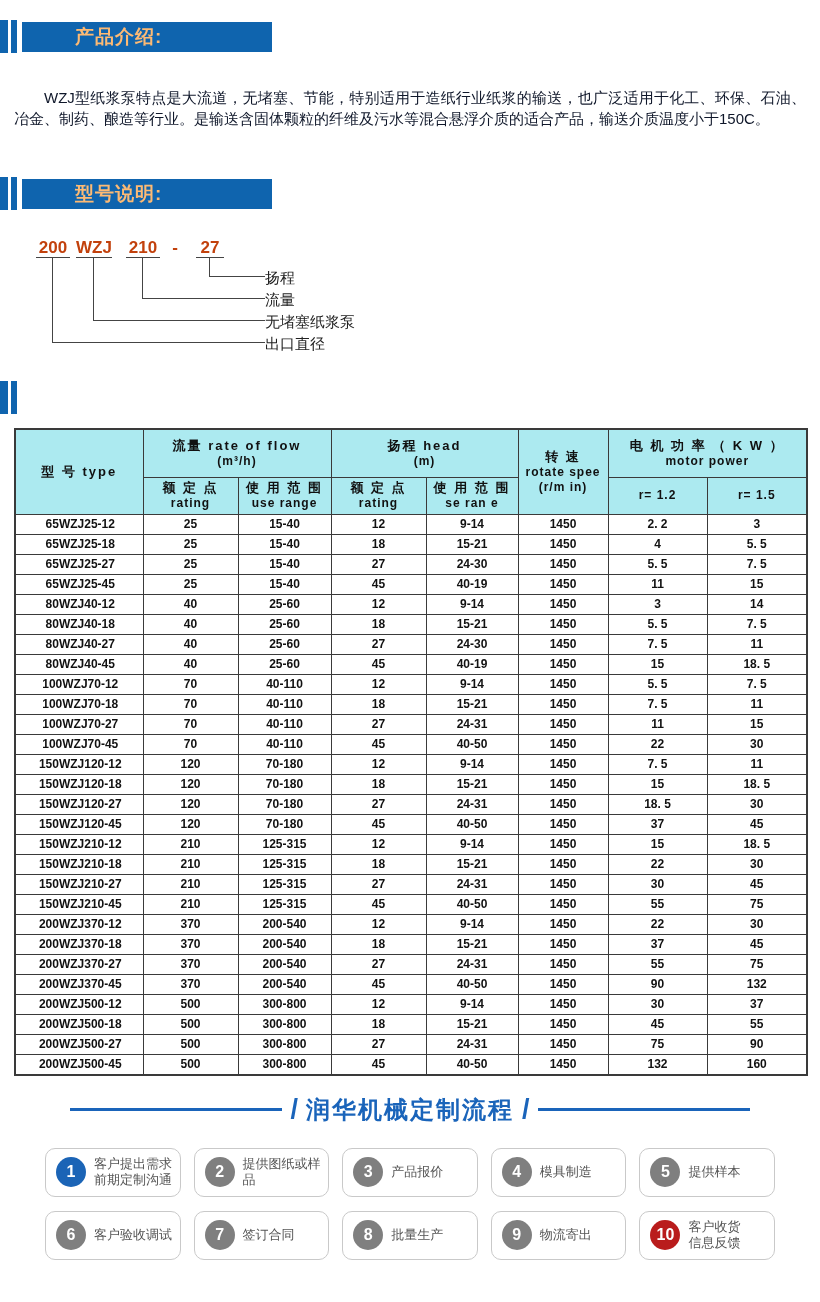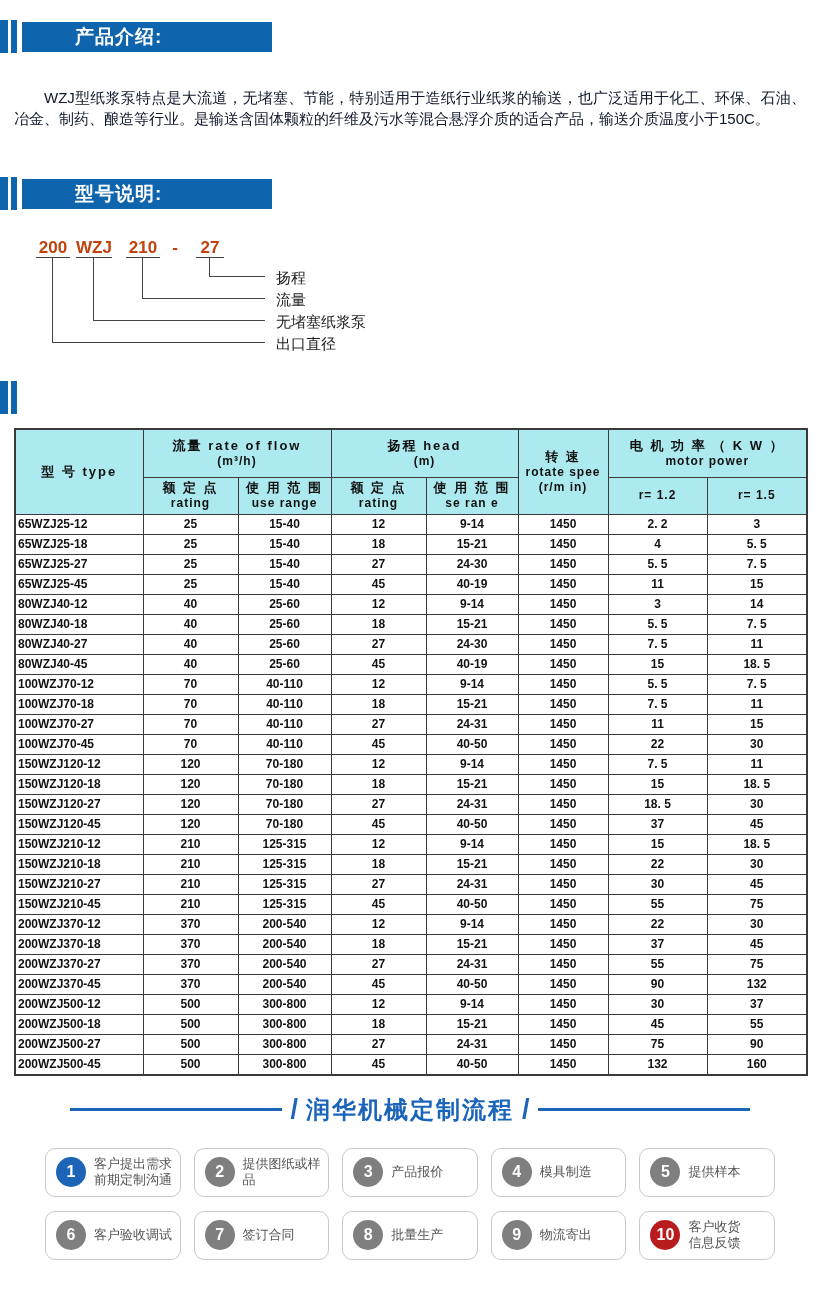--- a/index.html
+++ b/index.html
@@ -5,49 +5,49 @@
   * { margin:0; padding:0; box-sizing:border-box; }
   body { background:#ffffff; font-family:"Liberation Sans","DejaVu Sans",sans-serif; }
   .page { position:relative; width:820px; height:1302px; margin:0 auto; background:#fff; overflow:hidden; }
 
   
   .sec-header { position:relative; height:33px; margin-left:0; }
   .sec-header .stripe { position:absolute; top:0; bottom:0; background:#0f64ae; }
   .sec-header .s1 { left:0; width:8px; }
   .sec-header .s2 { left:11px; width:6px; }
   .sec-header .banner { position:absolute; left:22px; top:2px; width:250px; height:30px;
-    background:#0f64ae; color:#ffffff; font-size:19px; font-weight:bold;
+    background:#0f64ae; color:#fdba74; font-size:19px; font-weight:bold;
     display:flex; align-items:center; padding-left:53px; letter-spacing:1px; }
   .hdr-intro { margin-top:20px; }
   .hdr-model { margin-top:48px; }
   .hdr-params { margin-top:31px; }
 
   
   .intro-body { margin:34px 14px 0 14px; font-size:15px; line-height:21px; color:#0f172a;
     text-indent:2em; text-align:justify; }
 
   
   .model-diagram { position:relative; height:140px; margin-top:0; }
   .mcode { position:absolute; top:28px; height:20px; font-size:17px; font-weight:bold; color:#c2410c;
     text-align:center; border-bottom:1px solid #444; }
   .mcode.nounder { border-bottom:none; }
   .mline { position:absolute; border-left:1px solid #444; border-bottom:1px solid #444; }
-  .mlabel { position:absolute; left:276px; font-size:15px; color:#222; }
+  .mlabel { position:absolute; left:265px; font-size:15px; color:#222; }
 
   
   .spec-wrap { margin:14px 14px 0 14px; }
   table.spec { border-collapse:collapse; width:792px; border:2px solid #3a3a3a; table-layout:fixed; }
   table.spec th, table.spec td { border:1px solid #3a3a3a; text-align:center; }
   table.spec thead th { background:#aceaf0; color:#111; vertical-align:middle; }
   .th-cn { display:block; font-size:13px; font-weight:bold; letter-spacing:2px; line-height:16px; }
   .th-en { display:block; font-size:12px; font-weight:bold; letter-spacing:1px; line-height:15px; }
   table.spec thead tr.gr1 th { height:48px; }
   table.spec thead tr.gr2 th { height:37px; }
   table.spec td { padding:2px 0; font-size:12px; font-weight:bold; line-height:15px; color:#111; }
-  table.spec td:first-child { text-align:left; padding-left:2px; }
+  table.spec td:first-child { text-align:center; padding-left:2px; }
 
   
   .flow-title { display:flex; align-items:center; justify-content:center; gap:8px; margin-top:18px; }
   .fline { height:3px; width:212px; background:#1a64ba; }
   .fslash { color:#1a64ba; font-size:27px; font-weight:bold; }
   .ftext { color:#1a64ba; font-size:24px; font-weight:bold; letter-spacing:2px; }
 
   .flow-steps { display:grid; grid-template-columns:repeat(5,1fr); gap:14px 13px; margin:22px 45px 0 45px; }
   .step-card { height:49px; border:1px solid #c9c9c9; border-radius:10px; background:#fff;
     display:flex; align-items:center; padding:0 4px 0 10px; }

